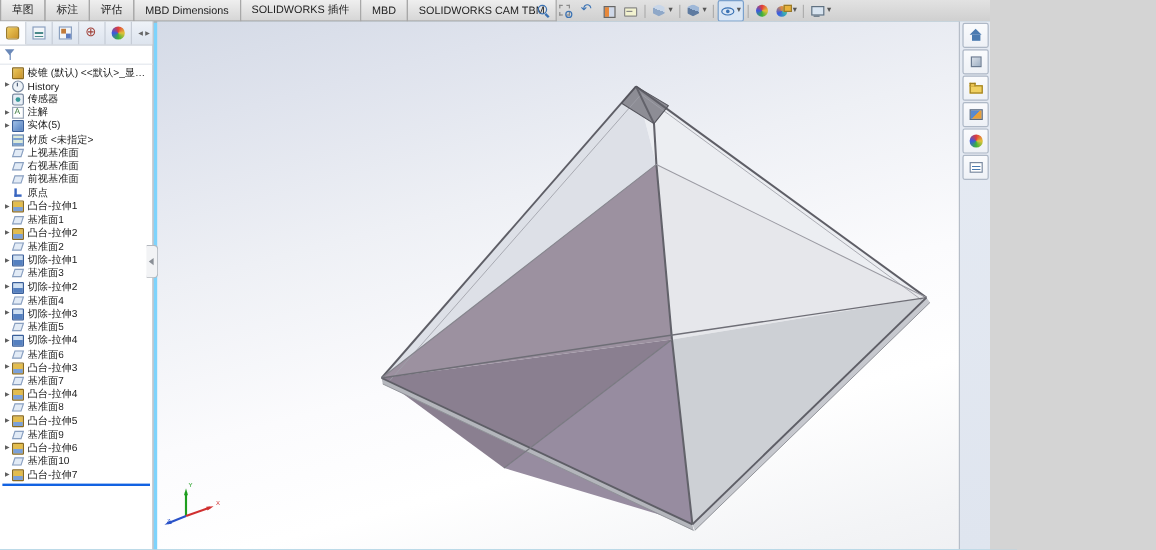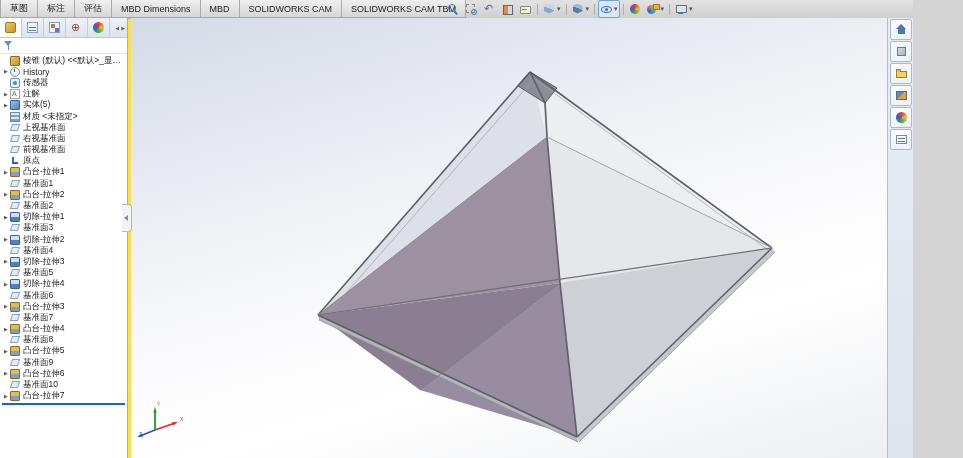--- a/index.html
+++ b/index.html
@@ -1,16 +1,16 @@
 <!DOCTYPE html>
 <html><head>
 <meta charset="utf-8">
 <style>
   html,body{margin:0;padding:0;background:#d4d4d4;font-family:"Liberation Sans","DejaVu Sans",sans-serif;}
-  #app{position:relative;width:913px;height:458px;overflow:hidden;background:#fde047;}
+  #app{position:relative;width:825px;height:458px;overflow:hidden;background:#7dd3fc;}
 
   
   #topbar{position:absolute;left:0;top:0;width:963px;height:18px;background:linear-gradient(180deg,#e2e2e2,#cfcfcf);border-bottom:1px solid #b2b2b2;display:flex;align-items:stretch;}
   .rtab{display:flex;align-items:center;padding:0 9px;font-size:9px;color:#222;background:linear-gradient(180deg,#efefef,#d6d6d6);border:1px solid #a8a8a8;border-top:none;margin-left:-1px;white-space:nowrap;cursor:default;}
   .rtab:first-child{margin-left:0;}
 
   
   #headsup{position:absolute;left:445px;top:1px;height:16px;display:flex;align-items:center;gap:1px;}
   .hbtn{display:flex;align-items:center;padding:0 1px;height:16px;border:1px solid transparent;border-radius:2px;}
   .hbtn.active{background:#dcе8f6;background:#d9e6f5;border-color:#7aa0cc;}
@@ -113,24 +113,24 @@
         <div class="rtab">
           <span>标注</span>
         </div>
         <div class="rtab">
           <span>评估</span>
         </div>
         <div class="rtab">
           <span>MBD Dimensions</span>
         </div>
         <div class="rtab">
+          <span>SOLIDWORKS 插件</span>
+        </div>
+        <div class="rtab">
           <span>MBD</span>
-        </div>
-        <div class="rtab">
-          <span>SOLIDWORKS CAM</span>
         </div>
         <div class="rtab">
           <span>SOLIDWORKS CAM TBM</span>
         </div>
       </div>
   </div>
   <div id="headsup">
       <div class="hbtn">
         <span class="hi hi-zoom-to-fit-icon"></span>
       </div>

